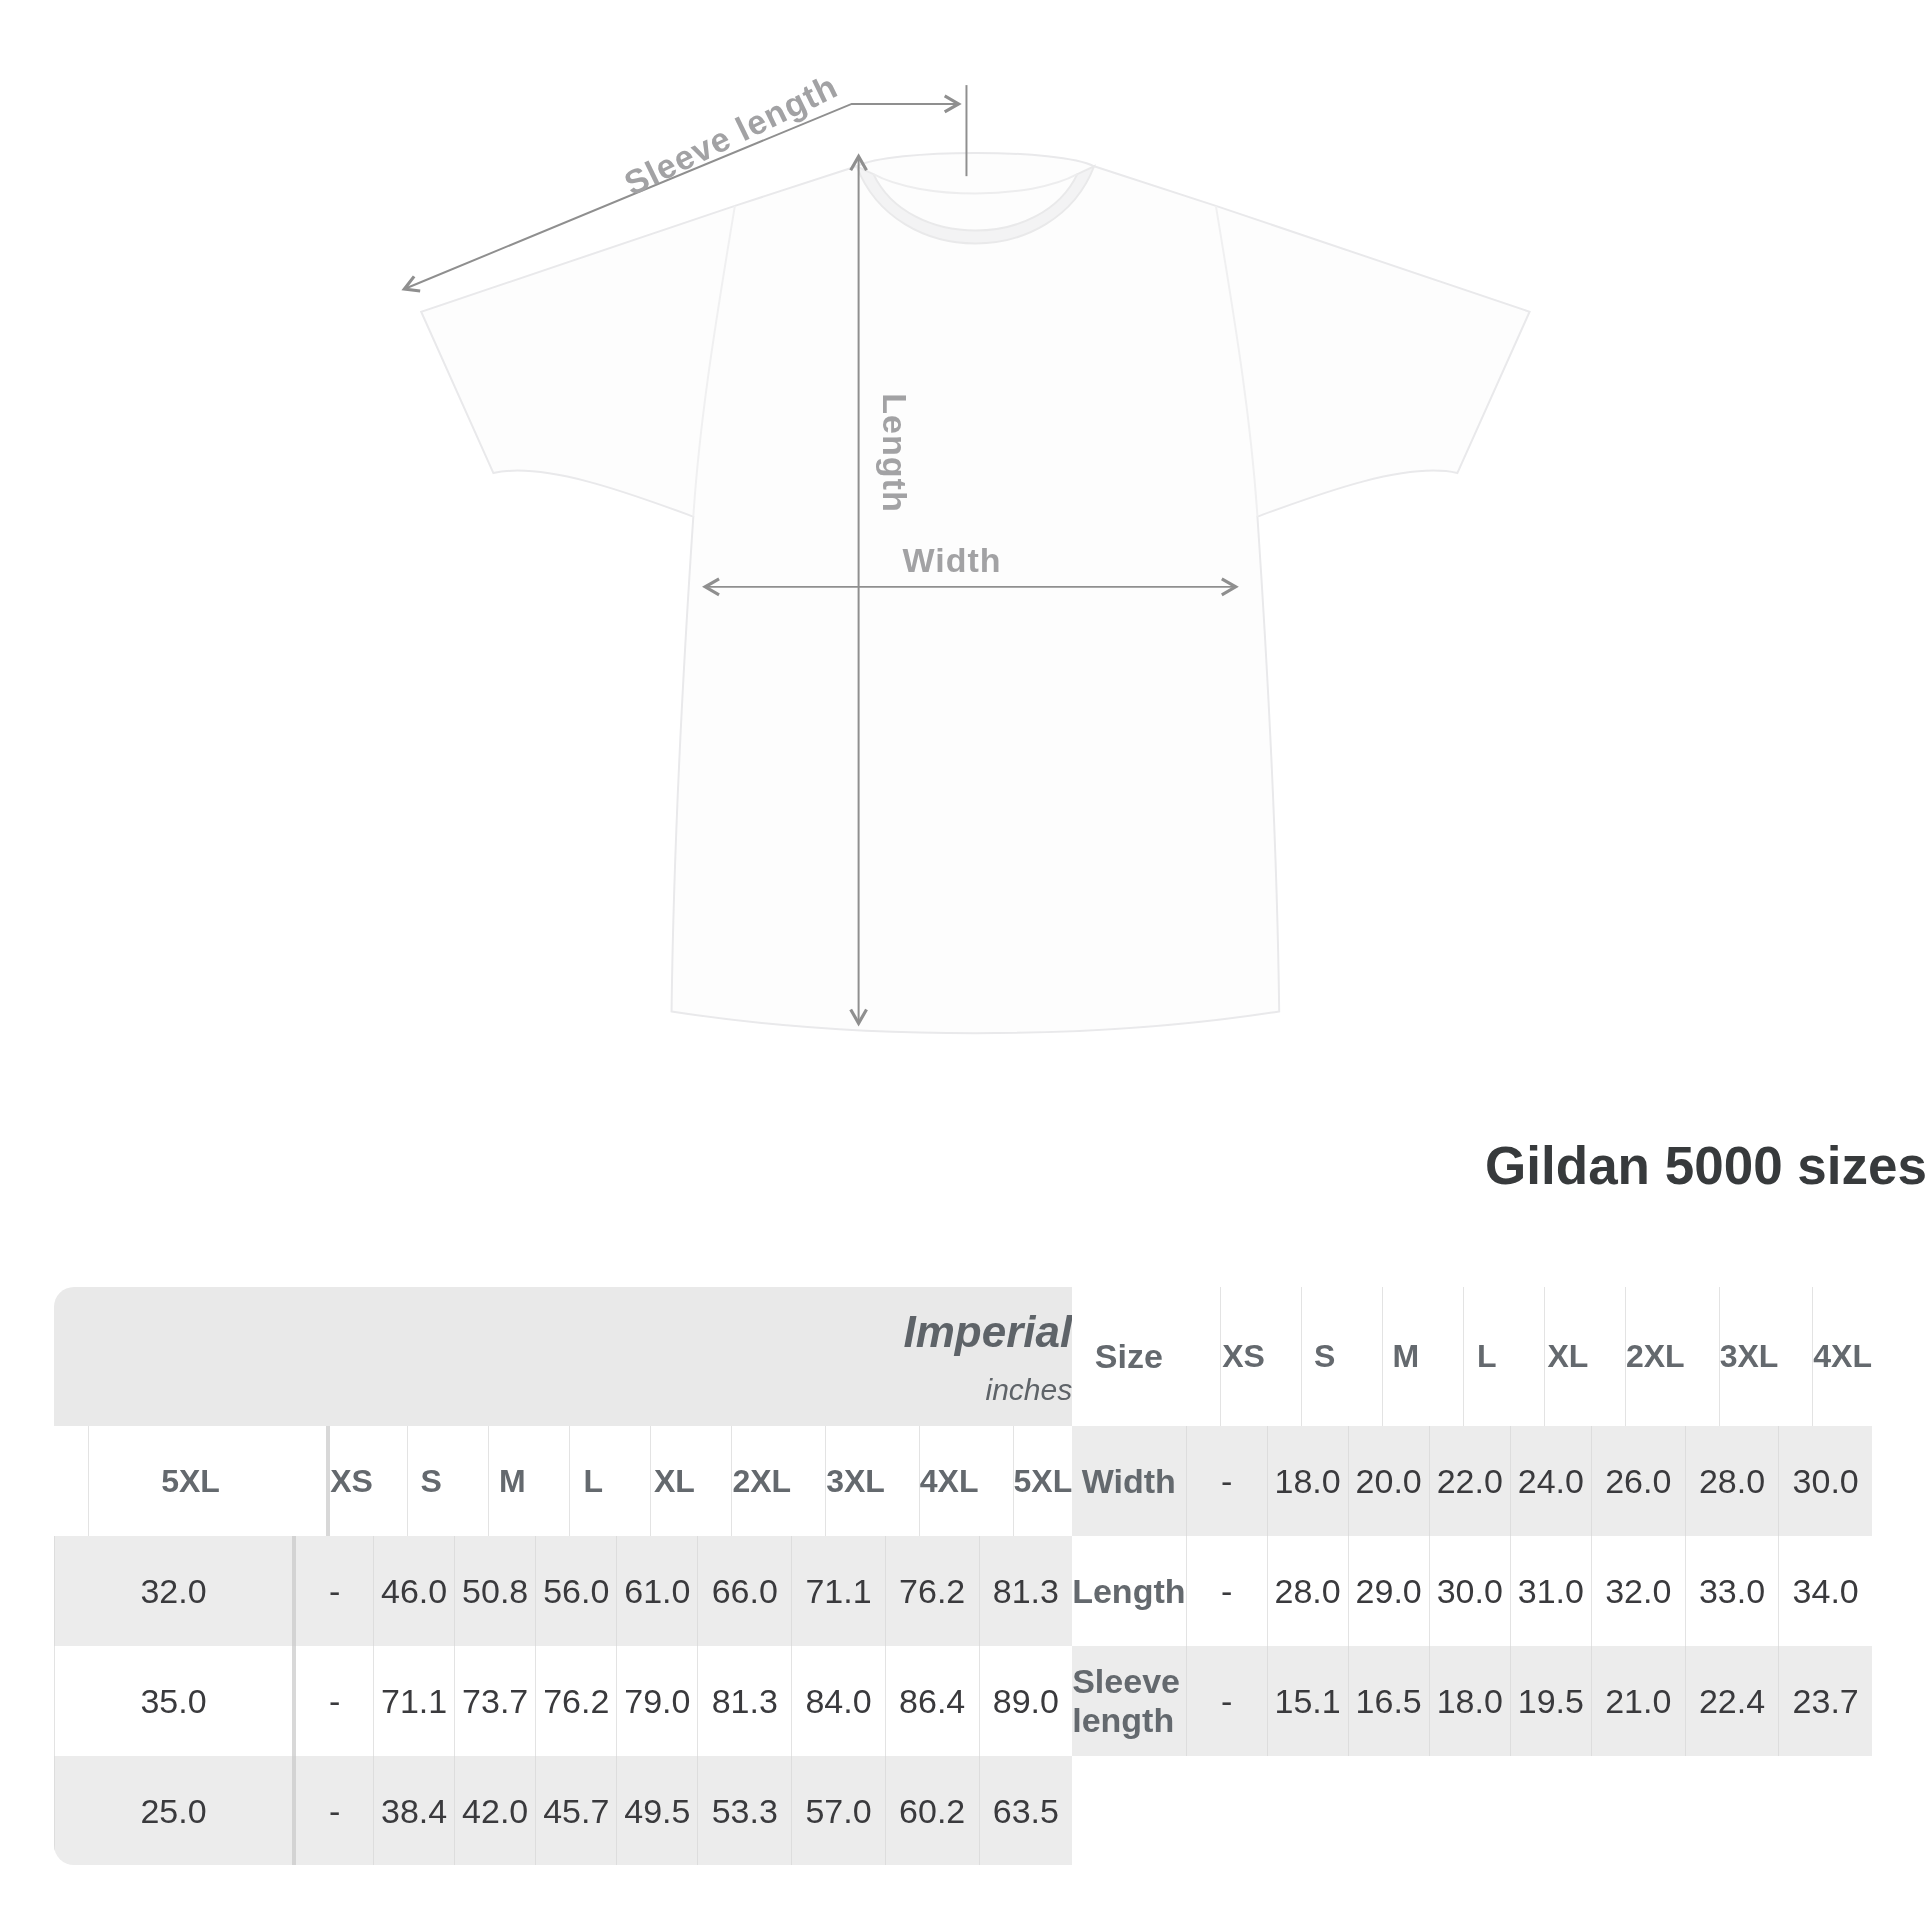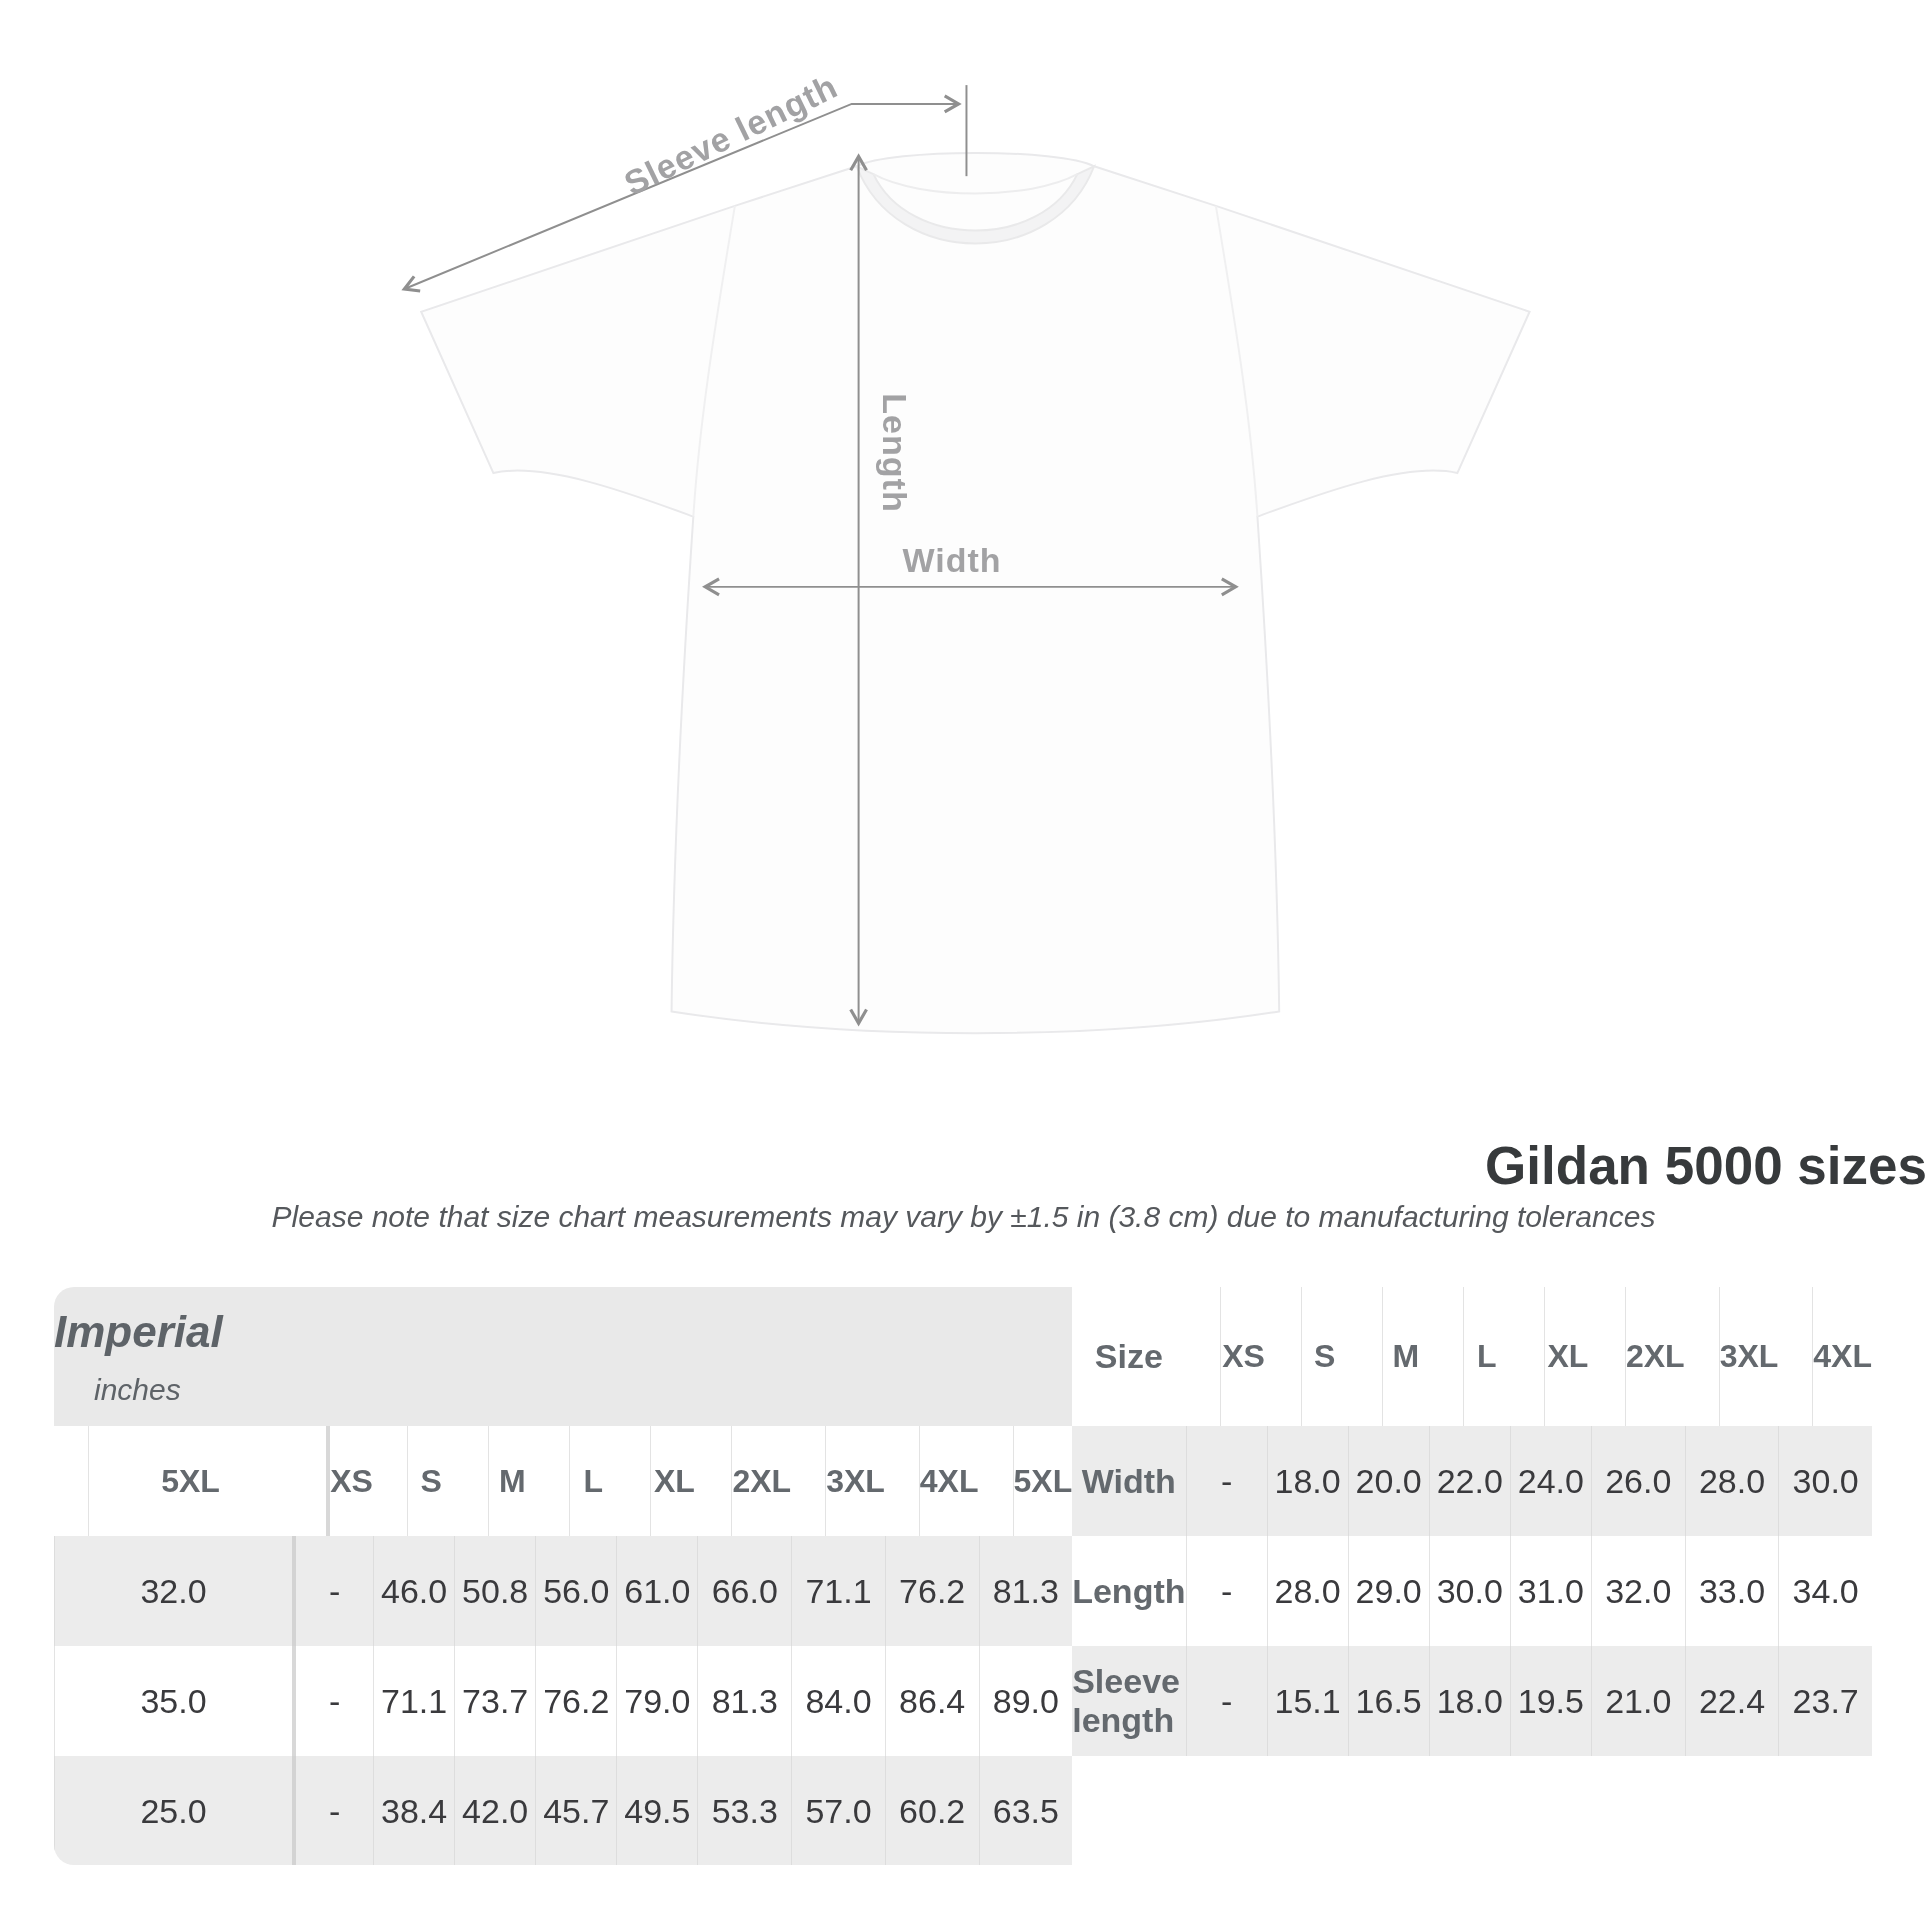--- a/index.html
+++ b/index.html
@@ -19,21 +19,21 @@
   .title{position:absolute;left:0;top:1135px;width:100%;text-align:right;
          font-size:53px;font-weight:bold;color:#373a3c;}
   .subtitle{position:absolute;left:0;top:1200px;width:100%;text-align:center;
             font-style:italic;font-size:30px;color:#55585c;}
 
   
   .size-table{position:absolute;left:54px;top:1287px;width:1818px;height:578px;
               display:grid;grid-template-columns:238px repeat(18,1fr);
               grid-template-rows:139px repeat(4,110px);
               border-radius:20px;overflow:hidden;background:#ffffff;}
-  .gh{background:#e9e9e9;display:flex;flex-direction:column;align-items:flex-start;
+  .gh{background:#e9e9e9;display:flex;flex-direction:column;align-items:flex-end;
       justify-content:center;gap:16px;}
   .gh-imperial{grid-column:1 / span 10;}
   .gh-metric{grid-column:11 / span 9;}
   .gh .big{font-size:44px;font-weight:bold;font-style:italic;color:#5e6368;}
   .gh .small{font-size:30px;font-style:italic;color:#5e6368;margin-left:40px;}
   .row{display:contents;}
   .c{display:flex;align-items:center;justify-content:center;background:#ffffff;
      font-size:34px;color:#3a3a3d;border-left:1px solid #e3e3e3;}
   .c.first{border-left:none;}
   .c.mdiv{border-left:4px solid #d8d8d8;}
@@ -83,21 +83,20 @@
 
       <line x1="712" y1="593" x2="1248" y2="593" stroke="#8f8f8f" stroke-width="2" marker-start="url(#arr)" marker-end="url(#arr)"></line>
     </svg>
 
     <span class="dim-label lbl-sleeve">Sleeve length</span>
     <span class="dim-label lbl-length">Length</span>
     <span class="dim-label lbl-width">Width</span>
   </div>
 
   <div class="title">Gildan 5000 sizes</div>
-  <div class="subtitle">Please note that size chart measurements may vary by ±1.5 in (3.8 cm) due to manufacturing tolerances</div>
 
   <div class="size-table">
 
     <div class="gh gh-imperial">
       <span class="big">Imperial</span>
       <span class="small">inches</span>
     </div>
 
     <div class="row">
       <div class="c lbl first">Size</div>

